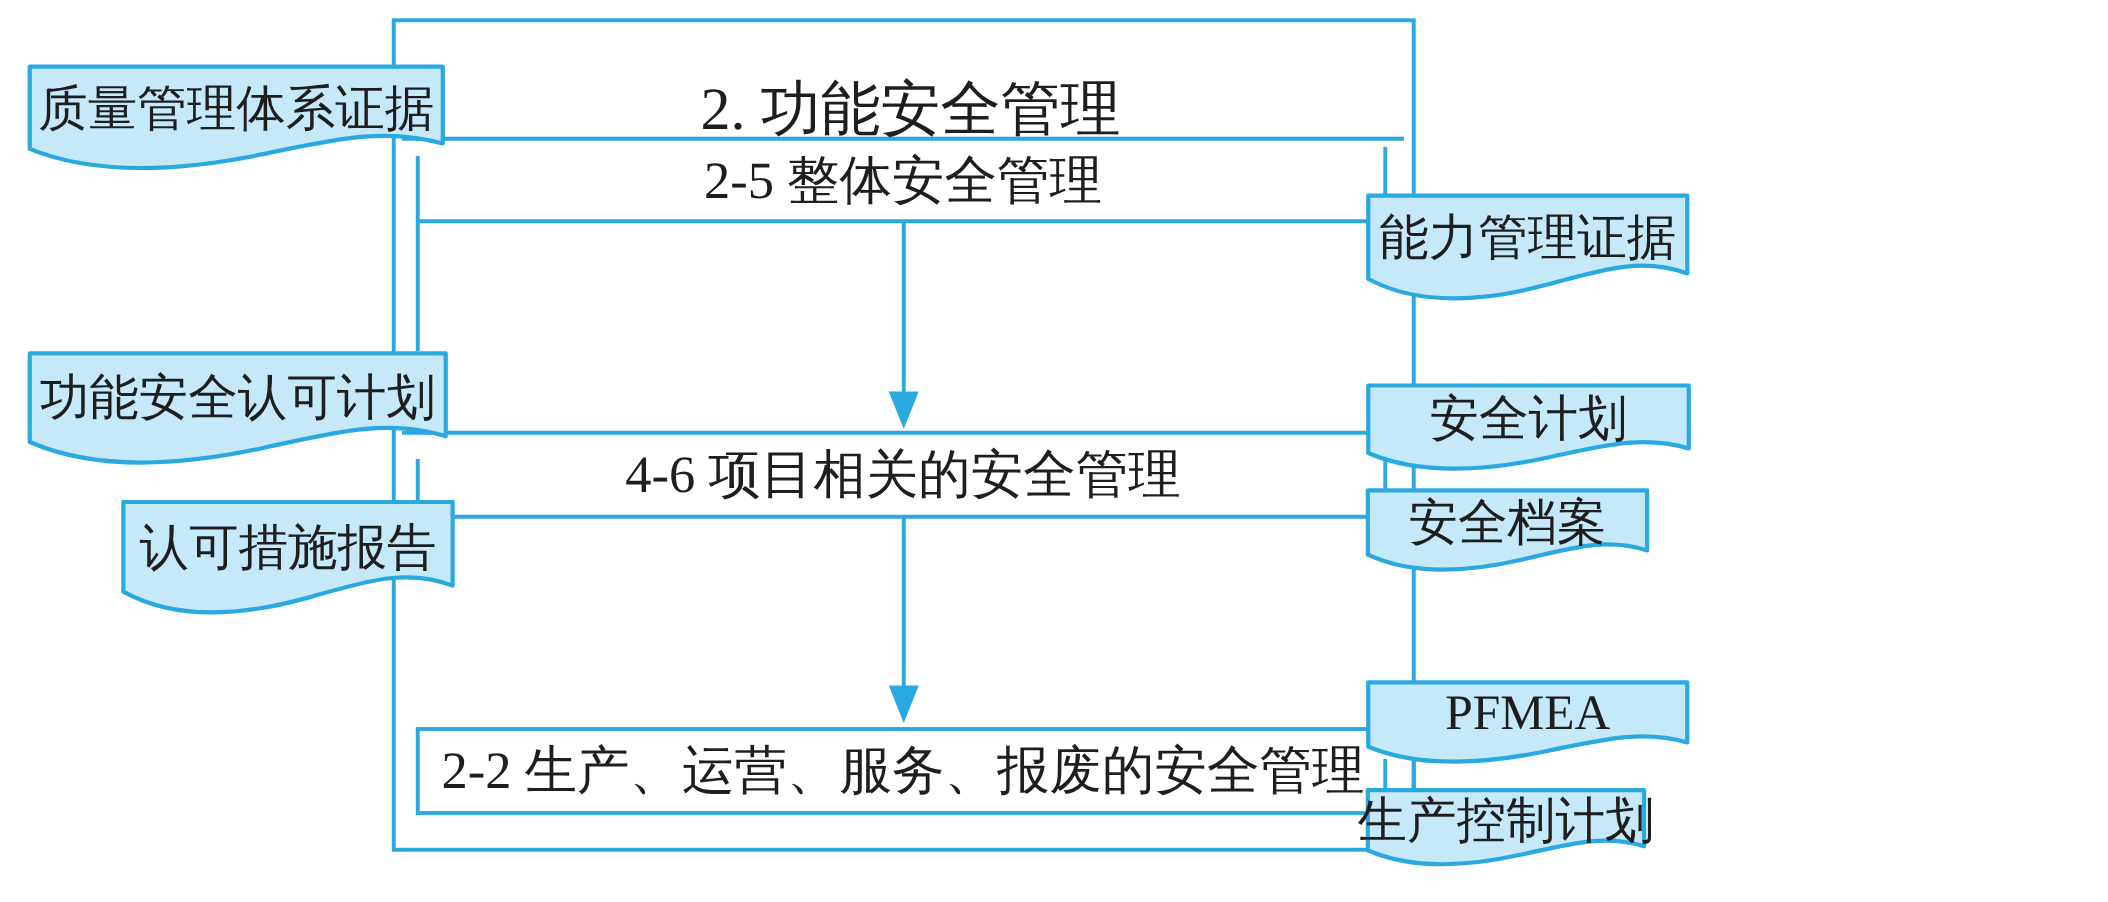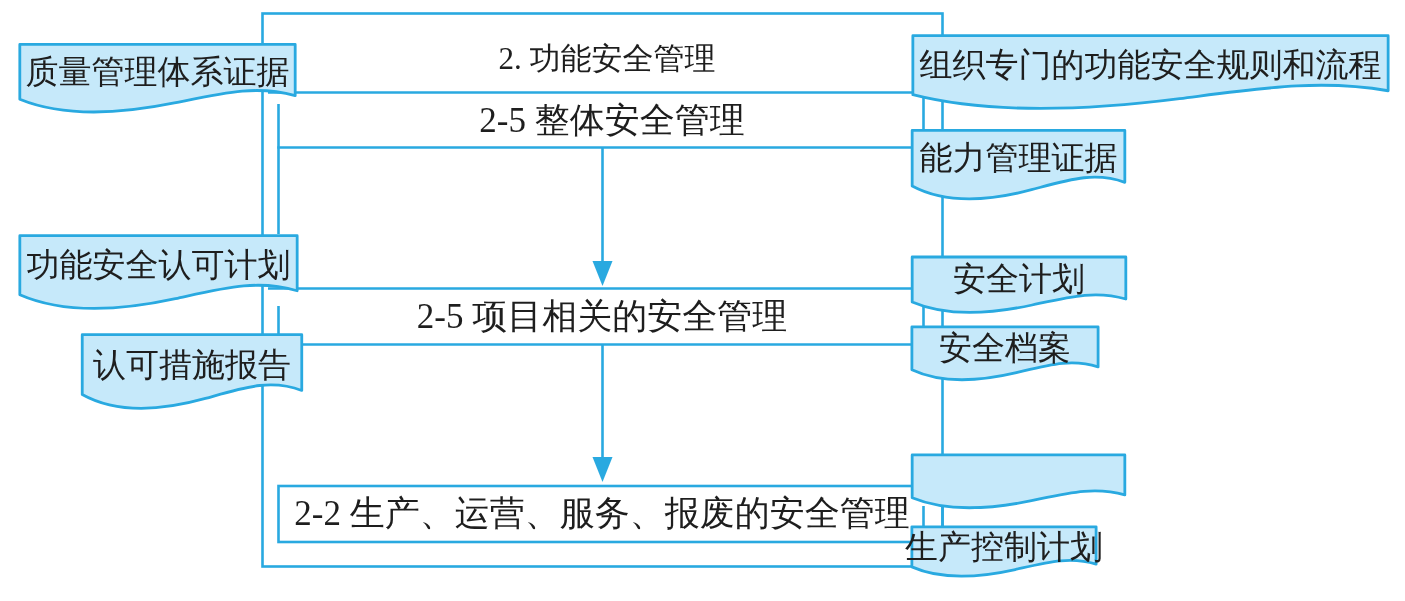--- a/index.html
+++ b/index.html
@@ -64,23 +64,23 @@
     <line x1="923.5" y1="302" x2="923.5" y2="329"></line>
     <line x1="923.5" y1="506" x2="923.5" y2="529"></line>
 
     <line x1="602.5" y1="148" x2="602.5" y2="263"></line>
     <polygon points="602.5,286 592.5,261 612.5,261"></polygon>
 
     <line x1="602.5" y1="345" x2="602.5" y2="459"></line>
     <polygon points="602.5,482 592.5,457 612.5,457"></polygon>
   </svg>
 
-  <div class="box-label" style="left:302px;top:36px;width:610px;height:46px;font-size:31px">2. 功能安全管理</div>
-  <div class="box-label" style="left:312px;top:98px;width:600px;height:44px">2-5 整体安全管理</div>
-  <div class="box-label" style="left:302px;top:294px;width:600px;height:44px">2-5 项目相关的安全管理</div>
+  <div class="box-label" style="left:302px;top:49px;width:610px;height:46px;font-size:40px">2. 功能安全管理</div>
+  <div class="box-label" style="left:302px;top:98px;width:600px;height:44px">2-5 整体安全管理</div>
+  <div class="box-label" style="left:302px;top:294px;width:600px;height:44px">4-6 项目相关的安全管理</div>
   <div class="box-label" style="left:262px;top:491px;width:680px;height:44px">2-2 生产、运营、服务、报废的安全管理</div>
 
   <div class="doc" style="left:17px;top:233px;width:283px;height:84px">
     <svg class="doc-shape" viewBox="0 0 200 64" preserveAspectRatio="none">
       <path d="M2,2 L198,2 L198,44 C170,35 146,42 112,50 C78,58 36,63 2,47 Z"></path>
     </svg>
     <span class="doc-label">功能安全认可计划</span>
   </div>
 
   <div class="doc" style="left:17px;top:42px;width:281px;height:78px">
@@ -90,26 +90,20 @@
     <span class="doc-label">质量管理体系证据</span>
   </div>
 
   <div class="doc" style="left:80px;top:332px;width:224px;height:85px">
     <svg class="doc-shape" viewBox="0 0 200 64" preserveAspectRatio="none">
       <path d="M2,2 L198,2 L198,44 C170,35 146,42 112,50 C78,58 36,63 2,47 Z"></path>
     </svg>
     <span class="doc-label">认可措施报告</span>
   </div>
 
-  <div class="doc" style="left:908px;top:33px;width:485px;height:84px">
-    <svg class="doc-shape" viewBox="0 0 200 64" preserveAspectRatio="none">
-      <path d="M2,2 L198,2 L198,44 C170,35 146,42 112,50 C78,58 36,63 2,47 Z"></path>
-    </svg>
-    <span class="doc-label">组织专门的功能安全规则和流程</span>
-  </div>
 
   <div class="doc" style="left:910px;top:255px;width:218px;height:64px">
     <svg class="doc-shape" viewBox="0 0 200 64" preserveAspectRatio="none">
       <path d="M2,2 L198,2 L198,44 C170,35 146,42 112,50 C78,58 36,63 2,47 Z"></path>
     </svg>
     <span class="doc-label">安全计划</span>
   </div>
 
   <div class="doc" style="left:910px;top:128px;width:217px;height:79px">
     <svg class="doc-shape" viewBox="0 0 200 64" preserveAspectRatio="none">
@@ -122,20 +116,21 @@
     <svg class="doc-shape" viewBox="0 0 200 64" preserveAspectRatio="none">
       <path d="M2,2 L198,2 L198,44 C170,35 146,42 112,50 C78,58 36,63 2,47 Z"></path>
     </svg>
     <span class="doc-label">安全档案</span>
   </div>
 
   <div class="doc" style="left:910px;top:453px;width:217px;height:61px">
     <svg class="doc-shape" viewBox="0 0 200 64" preserveAspectRatio="none">
       <path d="M2,2 L198,2 L198,44 C170,35 146,42 112,50 C78,58 36,63 2,47 Z"></path>
     </svg>
+    <span class="doc-label">PFMEA</span>
   </div>
 
   <div class="doc" style="left:910px;top:525px;width:188px;height:57px">
     <svg class="doc-shape" viewBox="0 0 200 64" preserveAspectRatio="none">
       <path d="M2,2 L198,2 L198,44 C170,35 146,42 112,50 C78,58 36,63 2,47 Z"></path>
     </svg>
     <span class="doc-label">生产控制计划</span>
   </div>
 
 </div>

